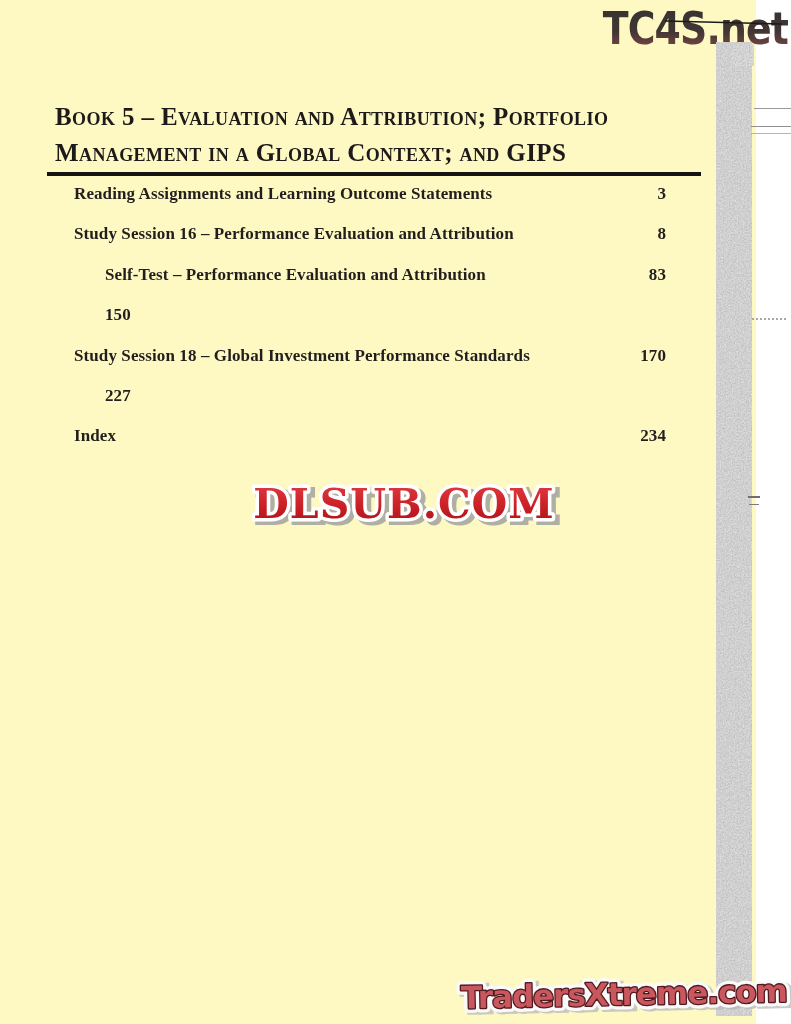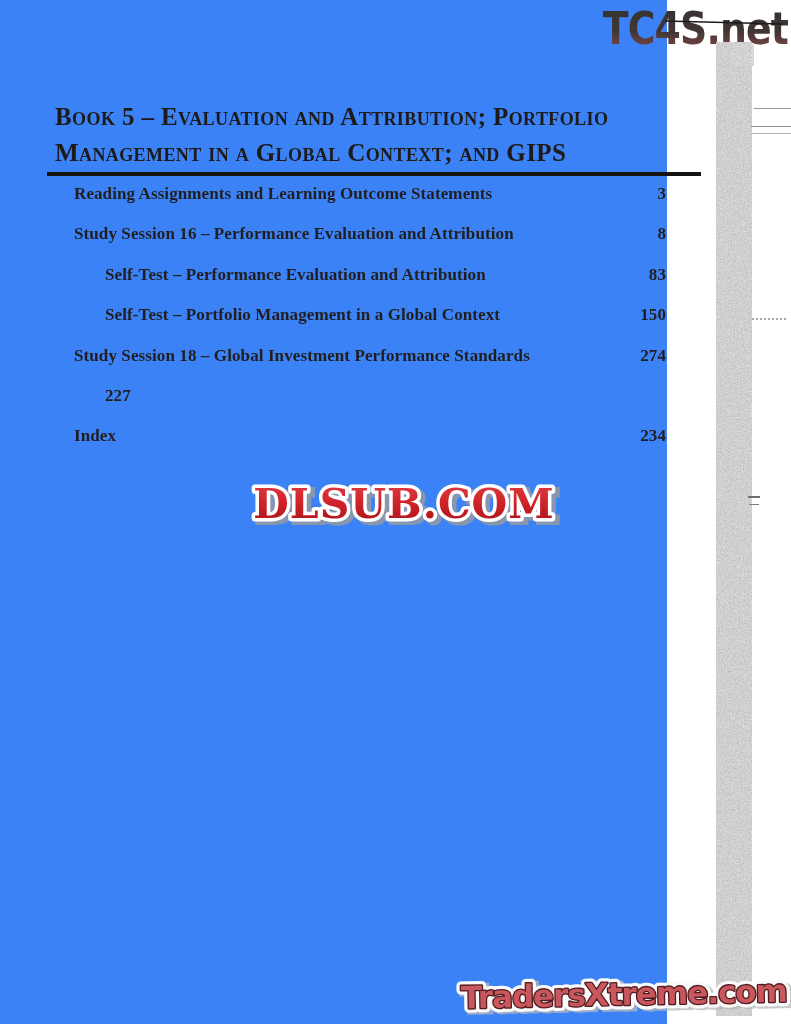--- a/index.html
+++ b/index.html
@@ -2,21 +2,21 @@
 <html><head>
 <meta charset="utf-8">
 <style>
   html,body{margin:0;padding:0;}
   body{
     width:791px;height:1024px;
     background:#ffffff;
     font-family:"Liberation Serif", serif;
     overflow:hidden;
   }
-  #page{position:relative;width:667px;height:1024px;background:#3b82f6;}
+  #page{position:relative;width:756px;height:1024px;background:#fef9c3;}
 
   
   .tc4s-wrap{position:absolute;left:560px;top:0px;width:231px;height:62px;}
 
   
   .strip-wrap{position:absolute;left:714px;top:42px;width:40px;height:974px;}
 
   
   .artifact{position:absolute;background:transparent;}
   .art-line-1{left:754px;top:108px;width:37px;height:0;border-top:1px solid #9a9a9a;}
@@ -127,27 +127,26 @@
       <span class="toc-page">8</span>
     </div>
 
     <div class="toc-row indent">
       <span class="toc-label">Self-Test – Performance Evaluation and Attribution</span>
       <span class="toc-page">83</span>
     </div>
 
 
     <div class="toc-row indent">
-      <span class="toc-label">Self-Test – Portfolio Management in a Global Context</span>
       <span class="toc-page">150</span>
     </div>
 
     <div class="toc-row">
       <span class="toc-label">Study Session 18 – Global Investment Performance Standards</span>
-      <span class="toc-page">274</span>
+      <span class="toc-page">170</span>
     </div>
 
     <div class="toc-row indent">
       <span class="toc-page">227</span>
     </div>
 
 
     <div class="toc-row">
       <span class="toc-label">Index</span>
       <span class="toc-page">234</span>

